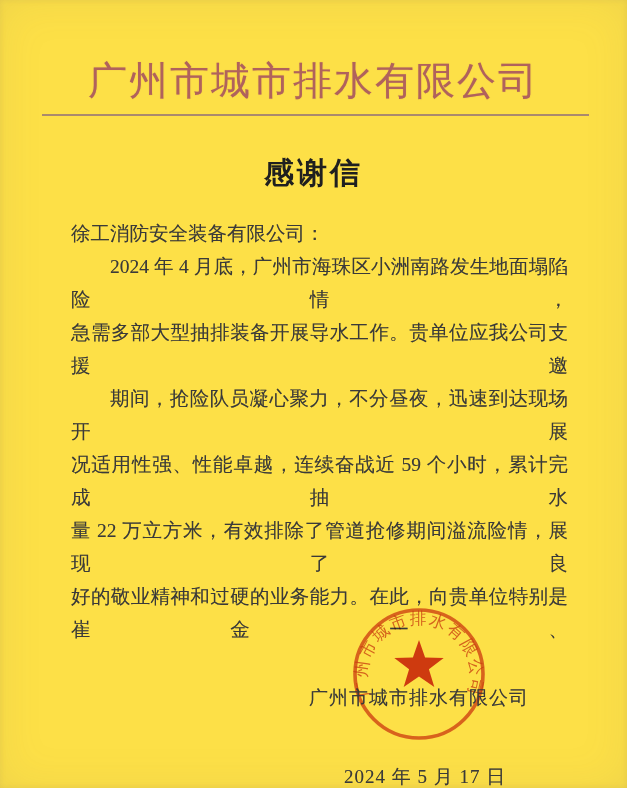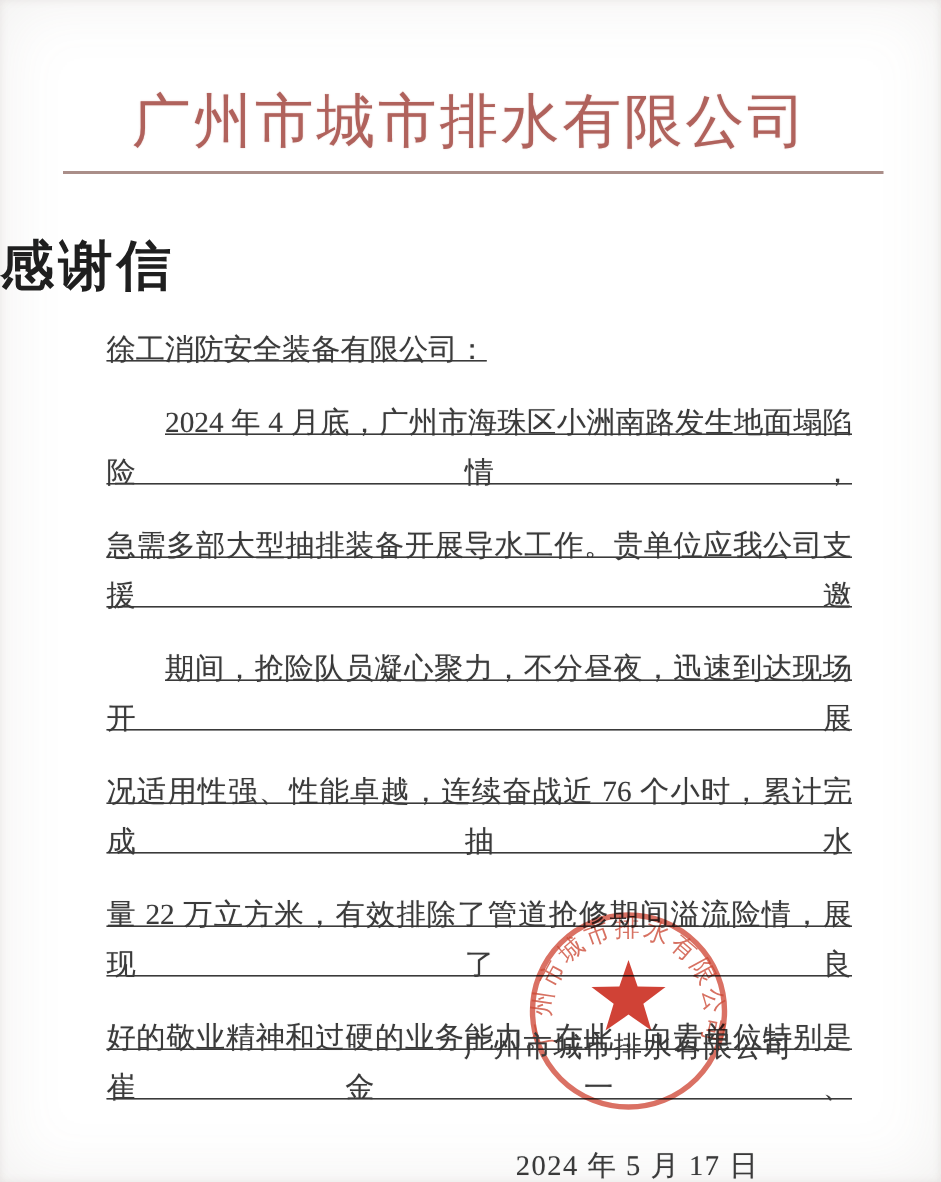--- a/index.html
+++ b/index.html
@@ -4,21 +4,21 @@
 <style>
   html, body { margin: 0; padding: 0; }
   body {
     width: 627px; height: 788px;
     background: #e9e7e4;
     font-family: "Liberation Serif", "DejaVu Serif", serif;
   }
   .page {
     position: relative;
     width: 627px; height: 788px;
-    background: #ffffff;
+    background: #fde047;
     overflow: hidden;
     box-shadow: inset 0 0 45px rgba(120,110,100,0.10), inset 0 0 6px rgba(120,110,100,0.12);
   }
   .letterhead {
     position: absolute;
     top: 54px; left: 0; right: 0;
     text-align: center;
     font-size: 39px;
     letter-spacing: 2px;
     color: var(--letterhead-red);
@@ -28,36 +28,36 @@
   .rule {
     position: absolute;
     top: 114px; left: 42px; right: 38px;
     height: 2px;
     background: var(--rule-color);
     opacity: 0.85;
   }
   .letter-title {
     position: absolute;
     top: 153px; left: 0; right: 0;
-    text-align: left;
-    font-size: 36px;
+    text-align: center;
+    font-size: 30px;
     font-weight: bold;
     letter-spacing: 3px;
     color: #1f1f1f;
   }
   .letter-body {
     position: absolute;
     top: 217px; left: 71px; width: 497px;
     font-size: 19.5px;
     line-height: 33px;
     color: var(--body-text);
     text-shadow: 0 0 0.6px rgba(40,40,40,0.35);
   }
-  .line { text-align: justify; text-decoration: underline; }
-  .line.fill { text-align-last: justify; margin-top: 16px; }
+  .line { text-align: justify; }
+  .line.fill { text-align-last: justify; }
   .line.indent { text-indent: 2em; }
   .seal {
     position: absolute;
     left: 339px; top: 594px;
     width: 160px; height: 160px;
     mix-blend-mode: multiply;
     pointer-events: none;
   }
   .sig-company {
     position: absolute;
@@ -89,21 +89,21 @@
 
   <div class="rule"></div>
 
   <div class="letter-title">感谢信</div>
 
   <div class="letter-body">
     <div class="line">徐工消防安全装备有限公司：</div>
     <div class="line fill indent">2024 年 4 月底，广州市海珠区小洲南路发生地面塌陷险情，</div>
     <div class="line fill">急需多部大型抽排装备开展导水工作。贵单位应我公司支援邀</div>
     <div class="line fill indent">期间，抢险队员凝心聚力，不分昼夜，迅速到达现场开展</div>
-    <div class="line fill">况适用性强、性能卓越，连续奋战近 76 个小时，累计完成抽水</div>
+    <div class="line fill">况适用性强、性能卓越，连续奋战近 59 个小时，累计完成抽水</div>
     <div class="line fill">量 22 万立方米，有效排除了管道抢修期间溢流险情，展现了良</div>
     <div class="line fill">好的敬业精神和过硬的业务能力。在此，向贵单位特别是崔金一、</div>
 
   </div>
 
   <svg class="seal" viewBox="0 0 160 160" xmlns="http://www.w3.org/2000/svg">
     <circle cx="80" cy="80" r="64" fill="none" stroke="#cc3a28" stroke-width="3.6" opacity="0.72"></circle>
     <polygon points="80,46 86.1,63.6 104.7,64 89.9,75.2 95.3,93 80,82.4 64.7,93 70.1,75.2 55.3,64 73.9,63.6" fill="#c9281a" opacity="0.88"></polygon>
     <path id="sealArc" d="M 32,102 A 52,52 0 1 1 128,102" fill="none"></path>
     <text font-size="16.5" fill="#cc4a36" opacity="0.78" letter-spacing="2" font-family="Liberation Serif, DejaVu Serif, serif">

